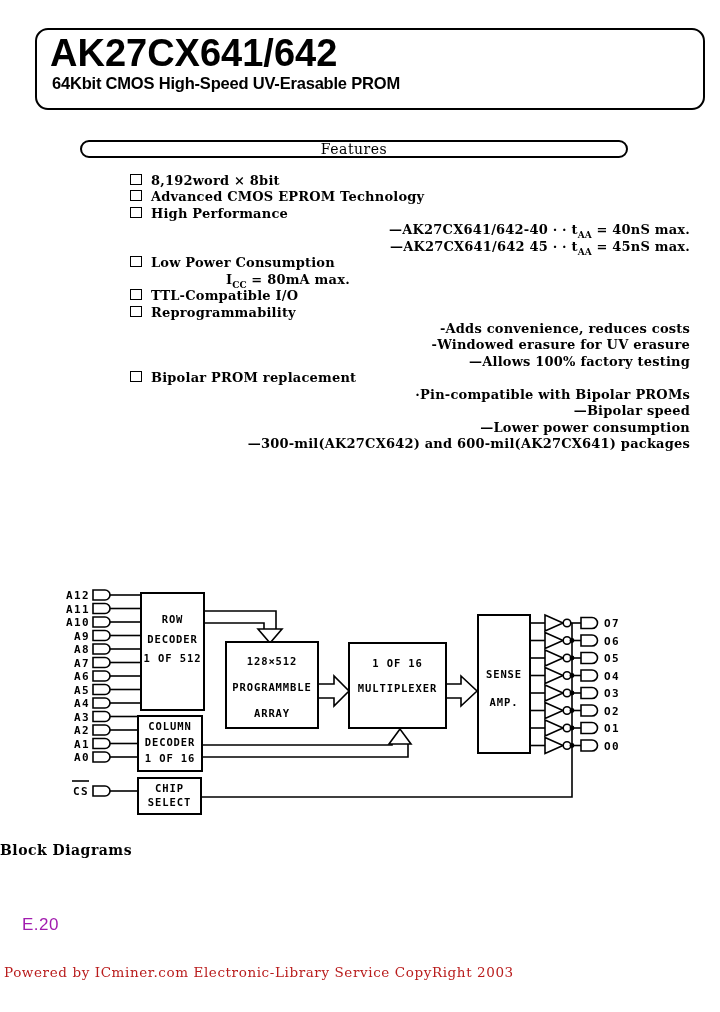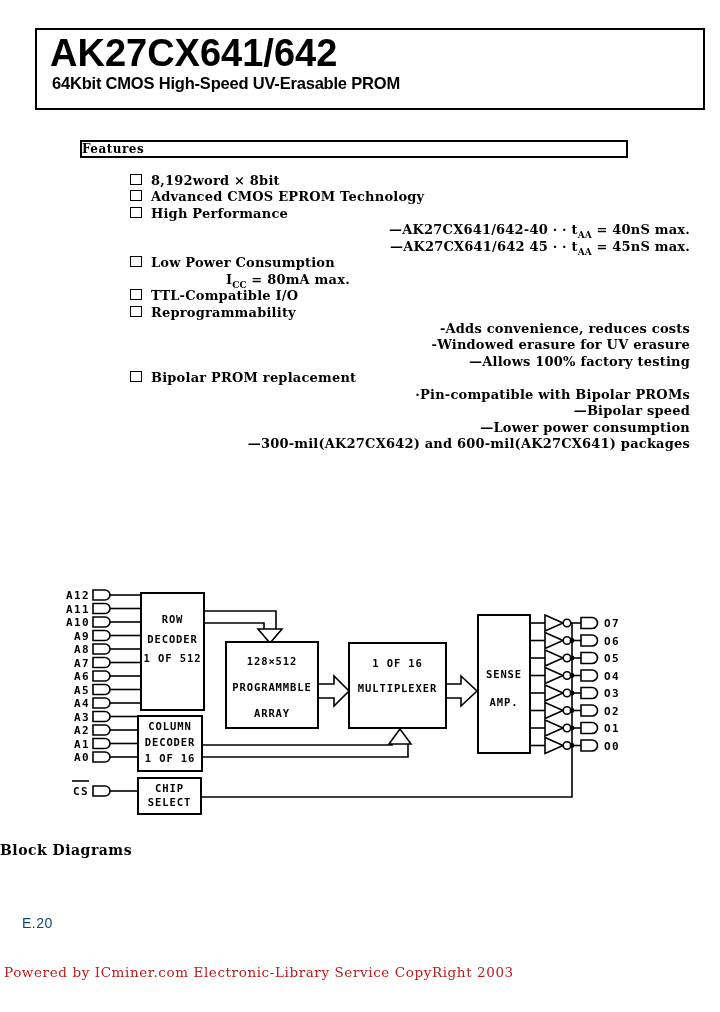--- a/index.html
+++ b/index.html
@@ -1,31 +1,31 @@
 <!DOCTYPE html>
 <html><head>
 <meta charset="utf-8">
 <style>
   html,body{margin:0;padding:0;}
   body{
     width:720px;height:1012px;position:relative;background:#ffffff;
     font-family:"DejaVu Serif",serif;color:#000;overflow:hidden;
   }
-  .abs{position:absolute;}
+  .abs{position:absolute;border-radius:13px;}
 
   
   #header-box{left:35px;top:28px;width:666px;height:78px;border:2px solid #000;}
   #title{margin:1px 0 0 13px;font-family:"Liberation Sans",sans-serif;font-weight:900;
          font-size:38px;line-height:44px;letter-spacing:0px;}
   #subtitle{margin:-1px 0 0 15px;font-family:"Liberation Sans",sans-serif;font-weight:700;
          font-size:16.5px;letter-spacing:-0.2px;}
 
   
   #features-bar{left:80px;top:140px;width:544px;height:14px;border:2px solid #000;
-         font-weight:700;font-size:12px;line-height:14px;letter-spacing:0.5px;}
+         text-align:center;font-weight:400;font-size:14px;line-height:14px;letter-spacing:0.5px;}
 
   
   #features-list{left:130px;top:173px;width:560px;font-size:13px;font-weight:700;letter-spacing:0.2px;}
   .fline{height:16.45px;line-height:16.45px;white-space:nowrap;}
   .cb{display:inline-block;width:10px;height:9px;border:1.6px solid #000;margin-right:9px;vertical-align:0px;}
   .bullet{display:inline-block;width:22px;}
   .ind-dash{margin-left:92px;text-align:right;}
   .ind-plain{margin-left:96px;}
   .fline sub{font-size:9px;letter-spacing:0;}
 
@@ -38,21 +38,21 @@
   .harrow{fill:#fff;stroke:#000;stroke-width:1.6px;}
   .pad{fill:#fff;stroke:#000;stroke-width:1.6px;}
   .buf{fill:#fff;stroke:#000;stroke-width:1.6px;}
   .dot{fill:#000;stroke:none;}
   .pinlabel{font-family:"DejaVu Sans Mono",monospace;font-size:11px;font-weight:700;
             letter-spacing:1.4px;fill:#000;}
 
   #diagram-caption{left:0;top:842px;width:702px;text-align:left;
             font-size:14px;font-weight:700;letter-spacing:0.5px;}
   #page-number{left:22px;top:915px;font-family:"Liberation Sans",sans-serif;
-            font-size:14px;color:#0c4a6e;letter-spacing:0.5px;}
+            font-size:17px;color:#a21caf;letter-spacing:0.5px;}
   #copyright{left:4px;top:964px;font-size:13.5px;color:#b91c1c;letter-spacing:0.6px;}
 </style>
 </head>
 <body>
 
 <div class="abs" id="header-box">
   <div id="title">AK27CX641/642</div>
   <div id="subtitle">64Kbit CMOS High-Speed UV-Erasable PROM</div>
 </div>
 

